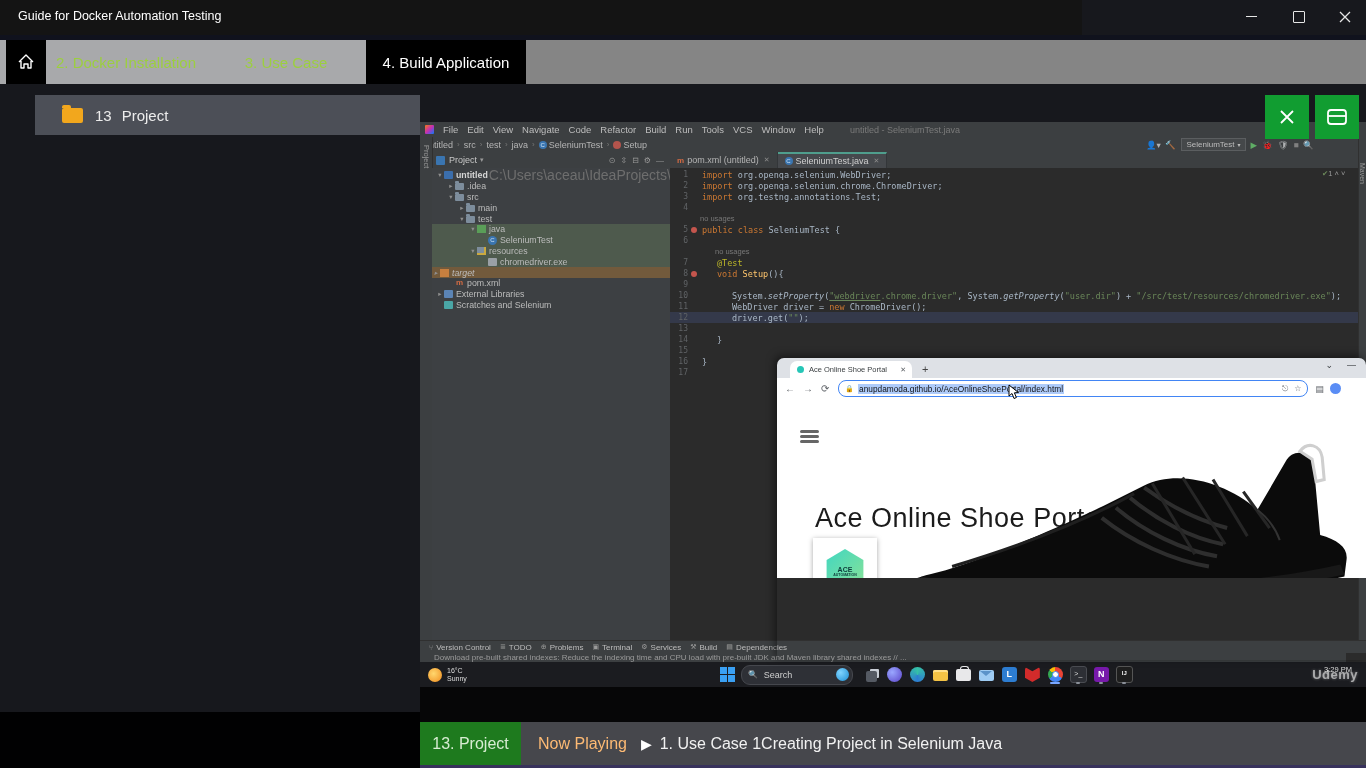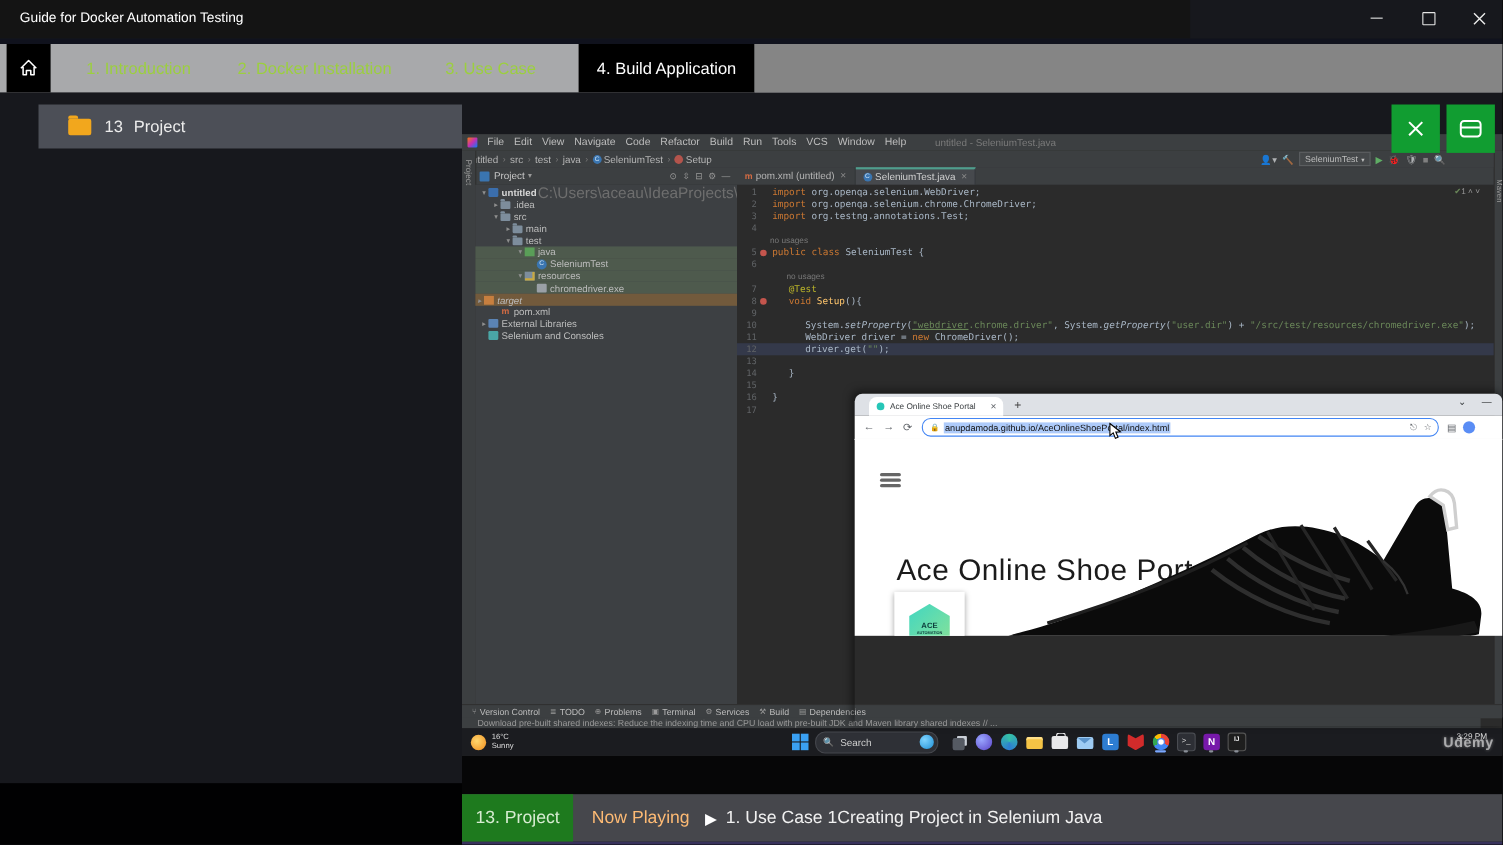--- a/index.html
+++ b/index.html
@@ -197,21 +197,20 @@
   </div>
   <div class="abs" id="navstrip"></div>
 
   <div class="abs" id="navbar">
     <div id="home-btn">
       <svg width="20" height="20" viewBox="0 0 20 20">
         <path d="M3 10 L10 3 L17 10 M5 9 V16 H8 V12 H12 V16 H15 V9" fill="none" stroke="#fff" stroke-width="1.4" stroke-linejoin="round"></path>
       </svg>
     </div>
     <div id="nav-tabs" style="display:flex">
-        <div class="navtab" style="width: 160px;">1. Introduction</div>
         <div class="navtab" style="width: 160px;">2. Docker Installation</div>
         <div class="navtab" style="width: 160px;">3. Use Case</div>
         <div class="navtab active" style="width: 160px;">4. Build Application</div>
       </div>
     <div id="nav-fill"></div>
   </div>
 
   <div class="abs" id="sidebar-item">
     <div id="folder-ico"></div>
     <span id="sidebar-num">13</span>
@@ -369,21 +368,21 @@
             <span class="tr-label">pom.xml</span>
           </div>
           <div class="tree-row" style="padding-left: 4px;">
             <span class="tr-arrow">▸</span>
             <span class="tr-ico ti-lib"></span>
             <span class="tr-label">External Libraries</span>
           </div>
           <div class="tree-row" style="padding-left: 4px;">
             <span class="tr-arrow"></span>
             <span class="tr-ico ti-scratch"></span>
-            <span class="tr-label">Selenium and Consoles</span>
+            <span class="tr-label">Scratches and Selenium</span>
           </div>
         </div>
     </div>
 
     <div class="abs" id="editor">
       <div id="editor-lines" style="padding-top:1px">
           <div class="ed-row">
             <span class="ed-num">1</span>
             <span class="ed-gut"></span>
             <span class="ed-code" style="padding-left: 2px;"><span class="cs-k">import </span><span class="cs-p">org.openqa.selenium.WebDriver;</span></span>

